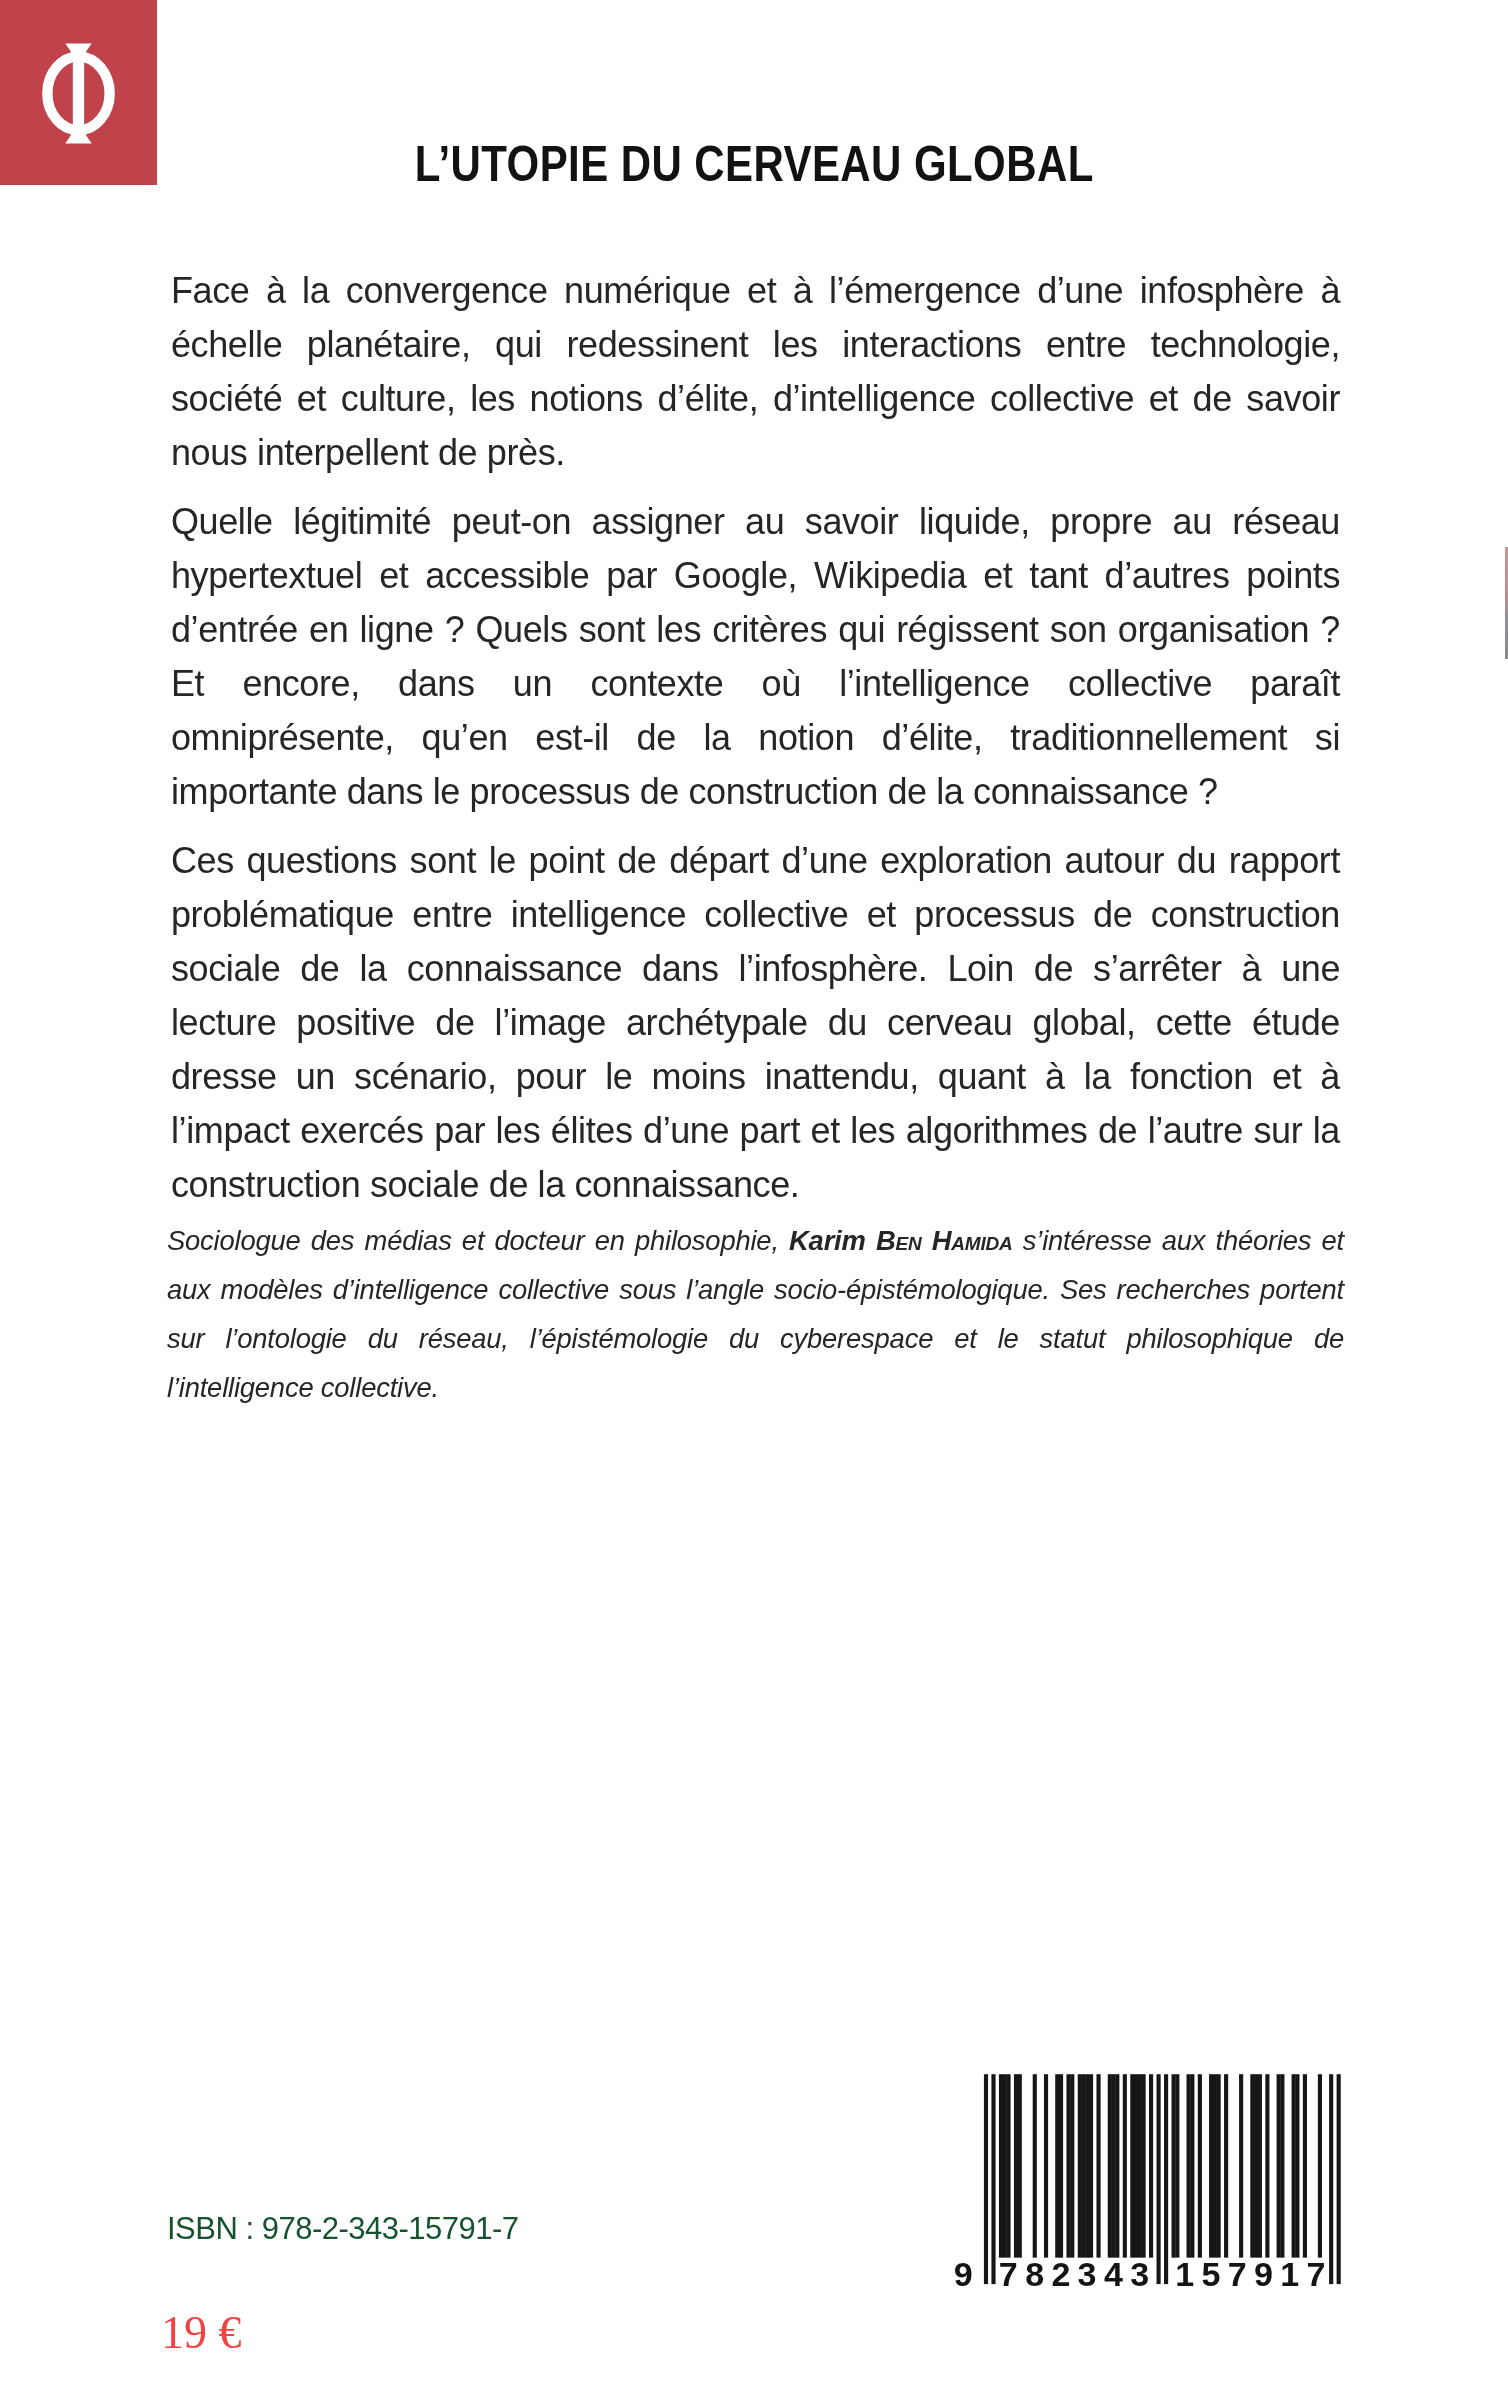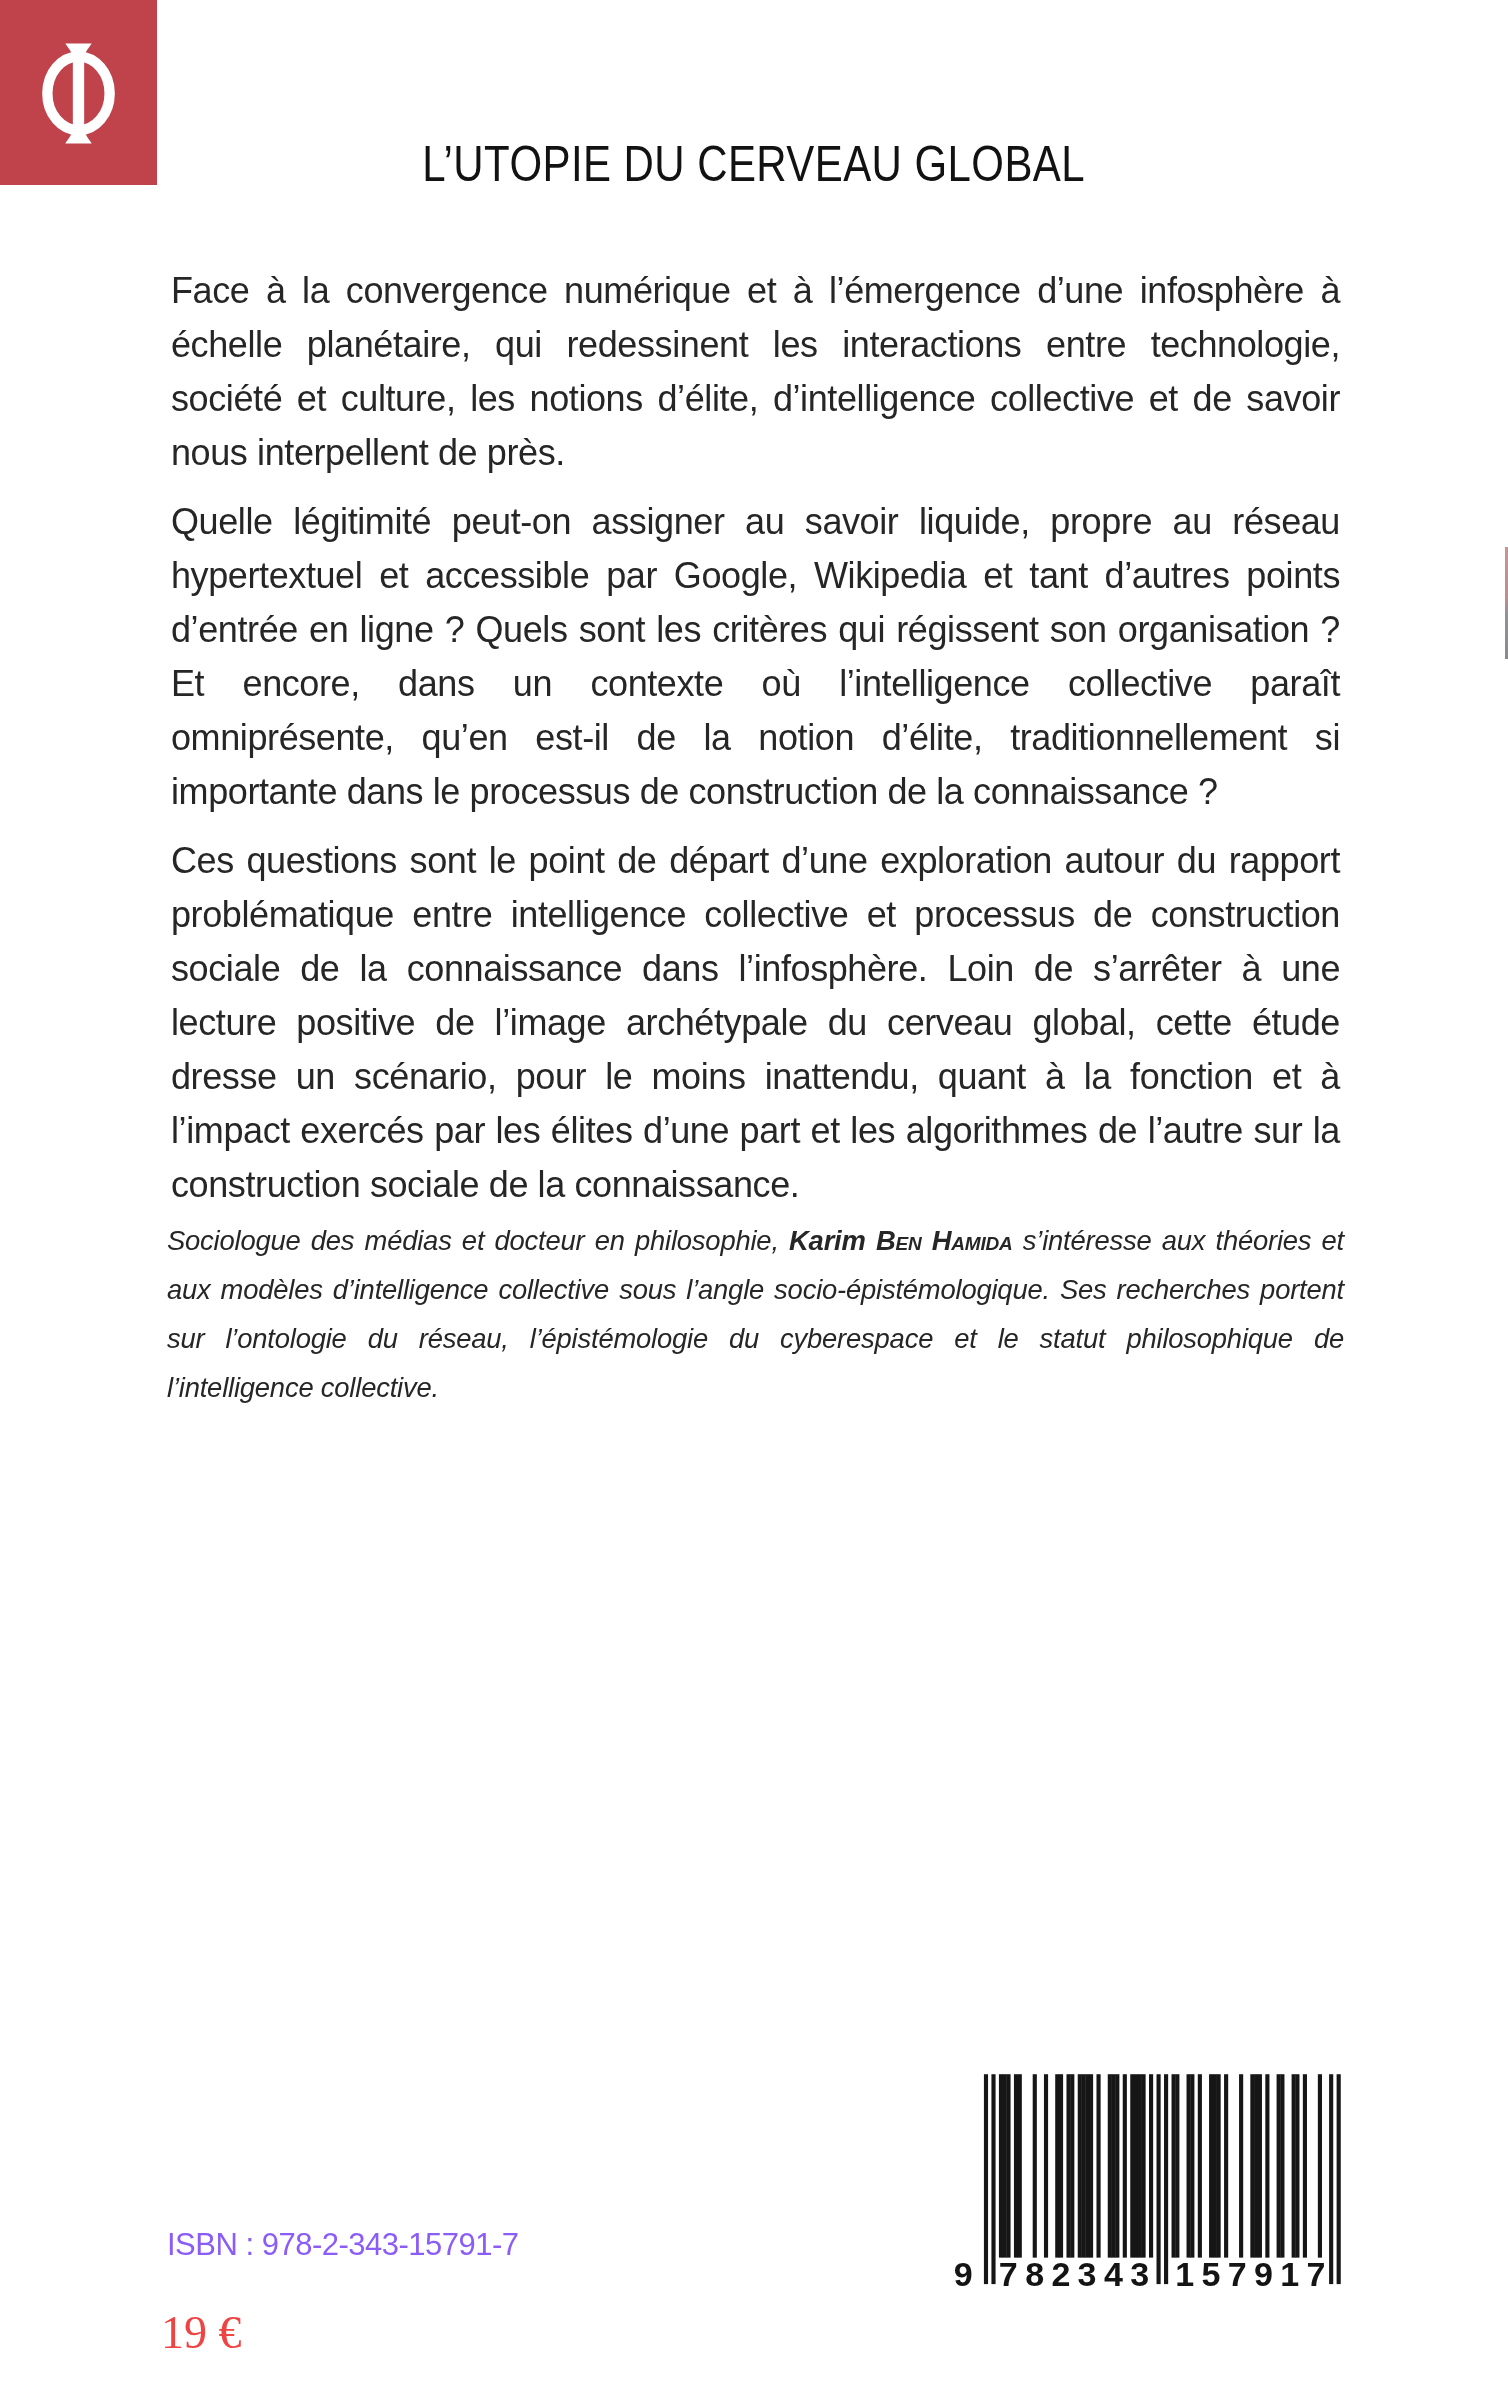--- a/index.html
+++ b/index.html
@@ -17,21 +17,21 @@
     width: 157px; height: 185px;
     background: #c0424b;
   }
   .logo-box svg { display: block; width: 157px; height: 185px; }
 
   
   .cover-title {
     position: absolute; left: 0; top: 138px; width: 1508px;
     margin: 0;
     text-align: center;
-    font-size: 50px; font-weight: normal; color: #121212;
+    font-size: 50px; font-weight: bold; color: #121212;
     line-height: 53px;
     white-space: nowrap;
   }
   .cover-title .squeeze {
     display: inline-block;
     transform: scaleX(0.84);
     transform-origin: 50% 50%;
     letter-spacing: 0.5px;
   }
 
@@ -58,21 +58,21 @@
     line-height: 49px;
     text-align: justify;
     color: #262626;
   }
   .author-name { font-weight: bold; }
   .author-name-caps { font-weight: bold; font-variant: small-caps; }
 
   
   .isbn-line {
     position: absolute; left: 167px; top: 2211px;
-    font-size: 31px; letter-spacing: -0.5px; color: #8b5cf6; margin-top: 16px;
+    font-size: 31px; letter-spacing: -0.5px; color: #14532d;
   }
   .price-line {
     position: absolute; left: 161px; top: 2262px;
     font-family: "Liberation Serif", serif;
     font-size: 46px; color: #ef4444; margin-top: 44px;
   }
   .barcode-wrap {
     position: absolute; left: 948px; top: 2074px;
     width: 416px; height: 216px;
     background: #ffffff;

